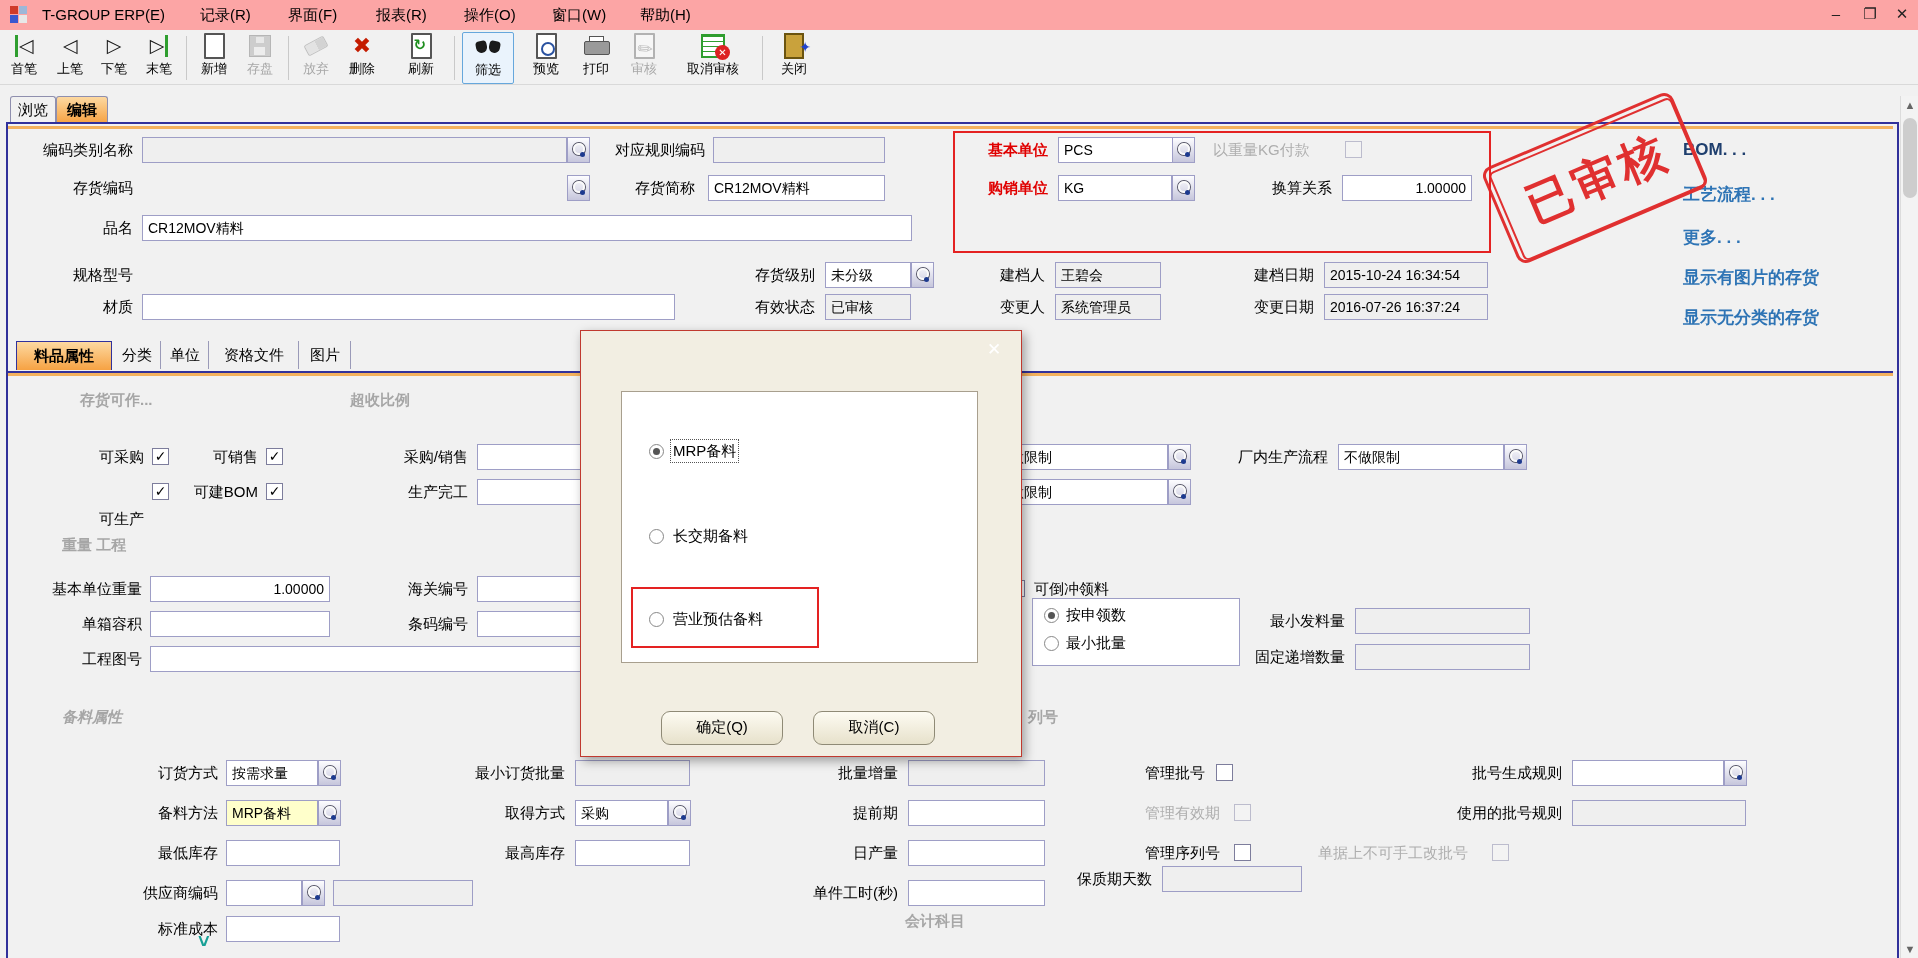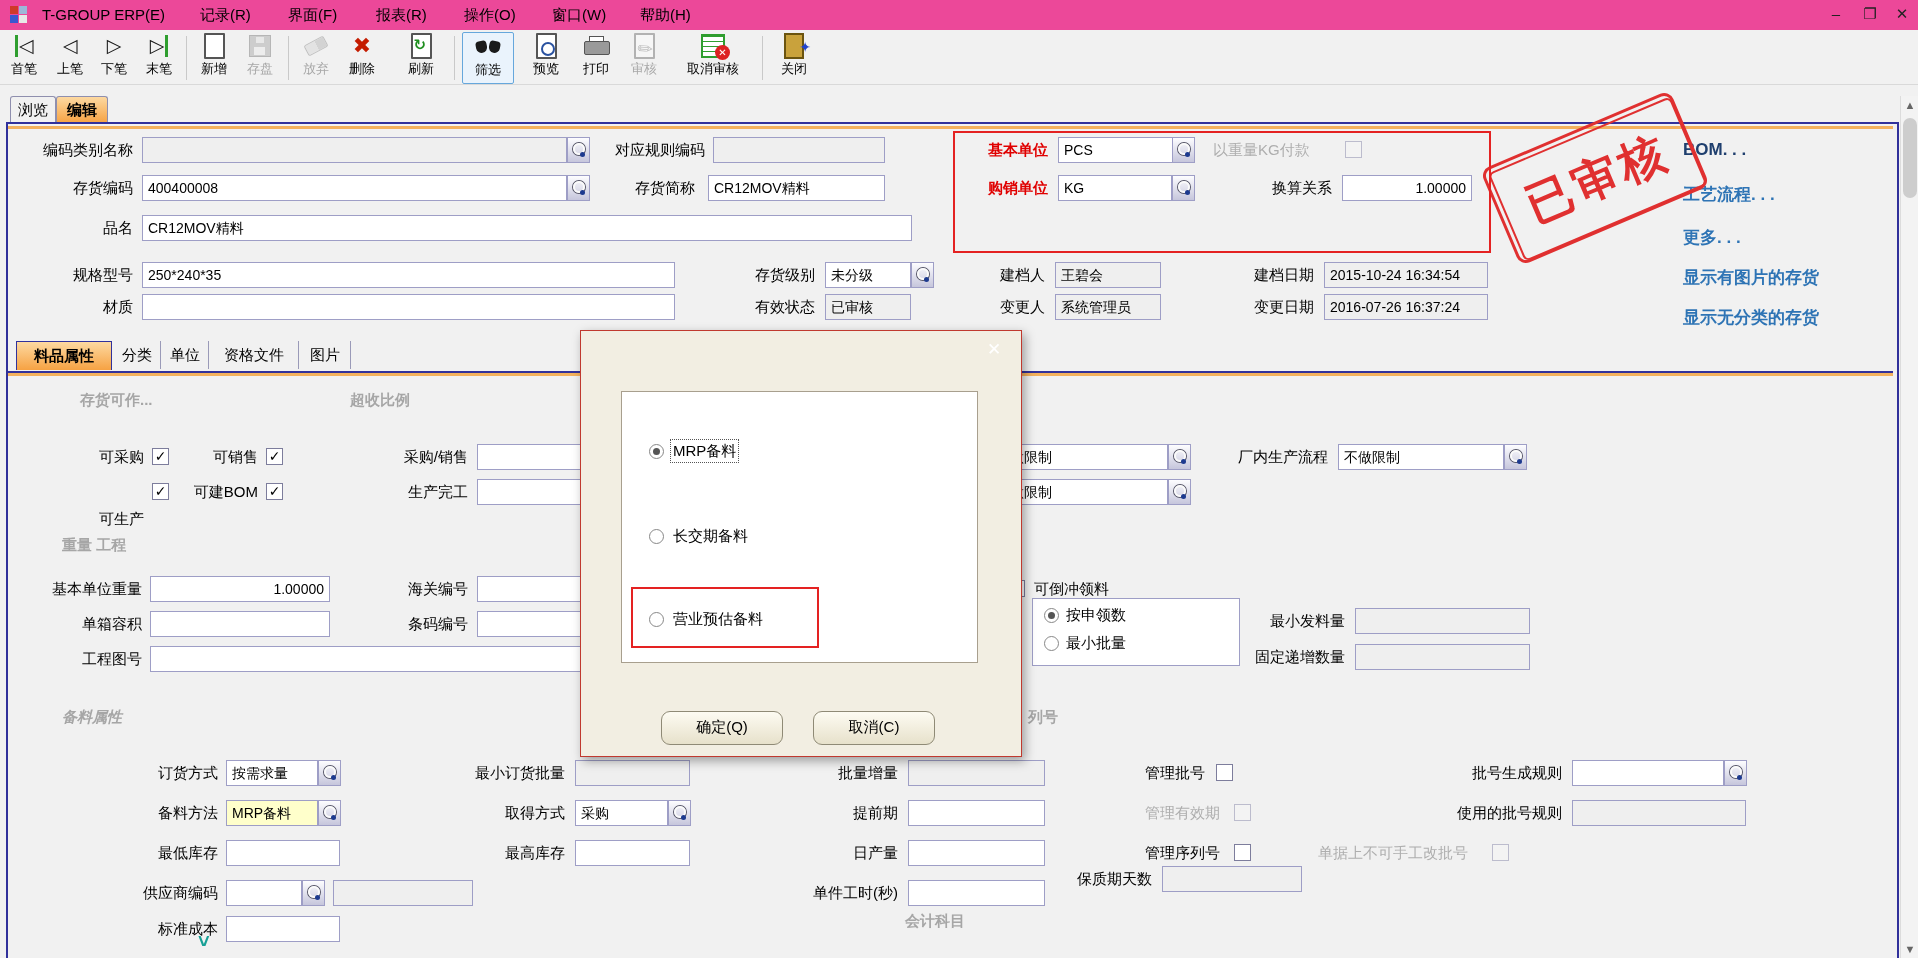--- a/index.html
+++ b/index.html
@@ -1,19 +1,19 @@
 <!DOCTYPE html>
 <html><head>
 <meta charset="utf-8">
 <style>
   html,body{margin:0;padding:0;background:#d8d8d8;}
   #app{position:relative;width:1918px;height:958px;background:#f1f1f1;overflow:hidden;
        font-family:"Liberation Sans","DejaVu Sans",sans-serif;color:#000;}
   
-  .titlebar{position:absolute;left:0;top:0;width:1918px;height:30px;background:#ec4899;border-bottom:1px solid #e0e0e0;}
+  .titlebar{position:absolute;left:0;top:0;width:1918px;height:30px;background:#fca5a5;border-bottom:1px solid #e0e0e0;}
   .appicon{position:absolute;left:10px;top:6px;width:18px;height:18px;}
   .appicon i{position:absolute;width:8px;height:8px;}
   .menuitem{position:absolute;top:0;height:30px;line-height:30px;font-size:15px;white-space:nowrap;cursor:default;}
   .winctrl{position:absolute;top:0;height:30px;line-height:28px;font-size:15px;width:28px;text-align:center;color:#222;}
   
   .toolbar{position:absolute;left:0;top:30px;width:1918px;height:54px;background:#f1f1f1;border-bottom:1px solid #d9d9d9;}
   .tbtn{position:absolute;top:2px;height:50px;display:flex;flex-direction:column;align-items:center;justify-content:flex-start;}
   .tlbl{font-size:13px;line-height:14px;margin-top:2px;white-space:nowrap;}
   .tbtn.dis .tlbl{color:#a8a8a8;}
   .tbtn.dis .tico{opacity:.40;filter:grayscale(1);}
@@ -243,30 +243,28 @@
   <div class="panel"></div>
   <div class="orangeline"></div>
 
   <div class="lbl" style="left:20px;top:137px;width:113px;">编码类别名称</div>
   <div class="fld g" style="left:142px;top:137px;width:425px;"></div>
   <div class="lkp" style="left:567px;top:137px;"></div>
   <div class="lbl" style="left:597px;top:137px;width:108px;">对应规则编码</div>
   <div class="fld g" style="left:713px;top:137px;width:172px;"></div>
 
   <div class="lbl" style="left:40px;top:175px;width:93px;">存货编码</div>
-  <div class="fld" style="left:142px;top:175px;width:425px;">400400008</div>
   <div class="lkp" style="left:567px;top:175px;"></div>
   <div class="lbl" style="left:605px;top:175px;width:90px;">存货简称</div>
   <div class="fld" style="left:708px;top:175px;width:177px;">CR12MOV精料</div>
 
   <div class="lbl" style="left:73px;top:215px;width:60px;">品名</div>
   <div class="fld" style="left:142px;top:215px;width:770px;">CR12MOV精料</div>
 
   <div class="lbl" style="left:58px;top:262px;width:75px;">规格型号</div>
-  <div class="fld" style="left:142px;top:262px;width:533px;">250*240*35</div>
   <div class="lbl" style="left:719px;top:262px;width:96px;">存货级别</div>
   <div class="fld" style="left:825px;top:262px;width:86px;">未分级</div>
   <div class="lkp" style="left:911px;top:262px;"></div>
   <div class="lbl" style="left:959px;top:262px;width:86px;">建档人</div>
   <div class="fld g" style="left:1055px;top:262px;width:106px;">王碧会</div>
   <div class="lbl" style="left:1199px;top:262px;width:115px;">建档日期</div>
   <div class="fld g" style="left:1324px;top:262px;width:164px;">2015-10-24 16:34:54</div>
 
   <div class="lbl" style="left:73px;top:294px;width:60px;">材质</div>
   <div class="fld" style="left:142px;top:294px;width:533px;"></div>

